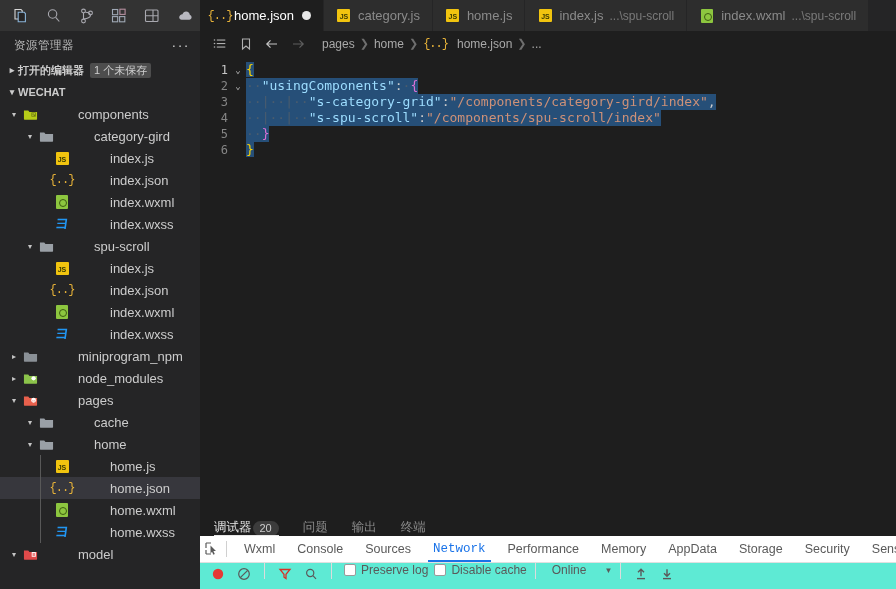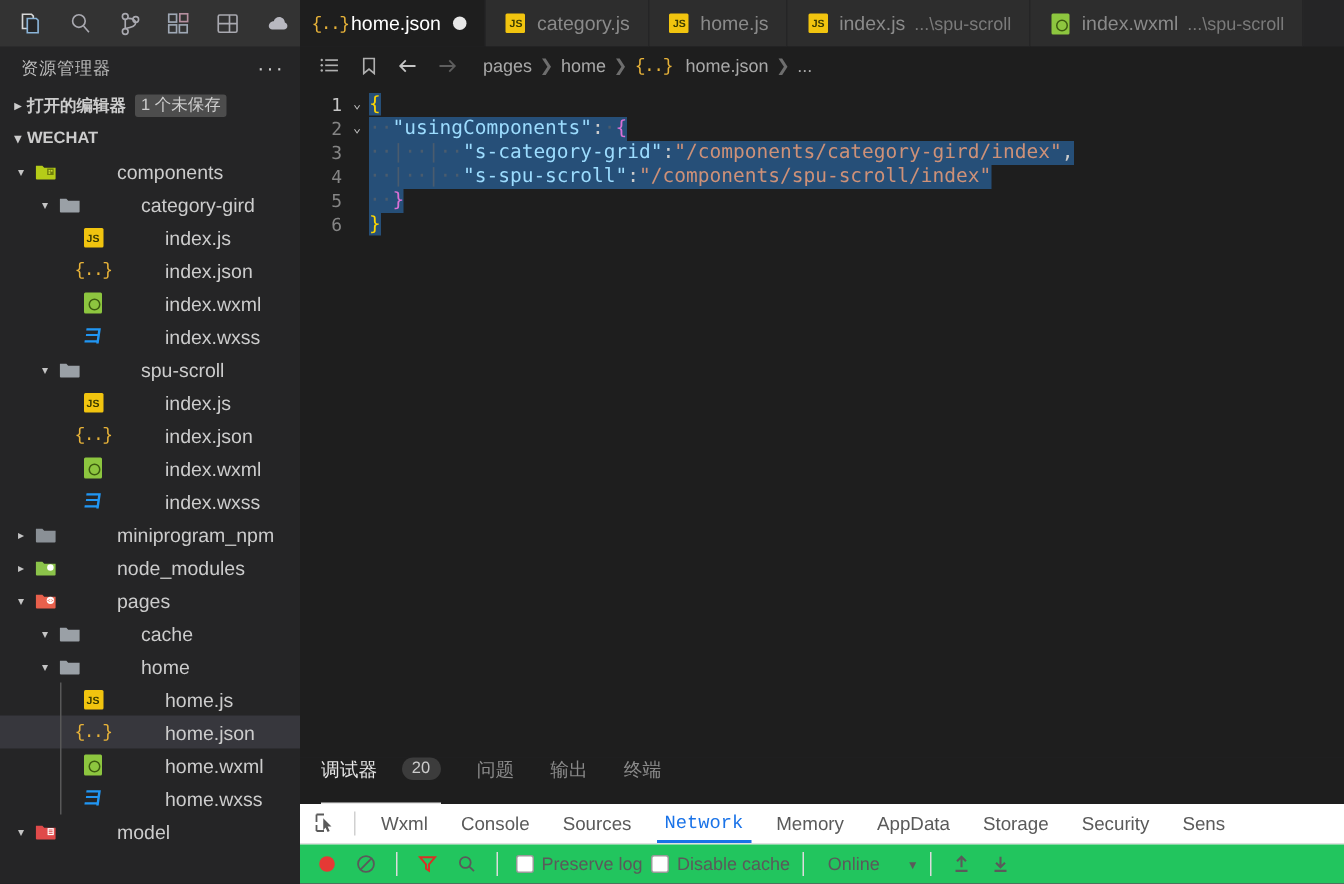--- a/index.html
+++ b/index.html
@@ -170,21 +170,21 @@
   .ws { color: #4a5c6e; }
 
   
   .panel { flex: 0 0 auto; background: #1e1e1e; }
   .panel-tabs {
     height: 31px; display:flex; align-items:center; gap: 0;
     padding-left: 14px; background: #1e1e1e;
   }
   .ptab {
     font-size: 12.5px; color: #8a8a8a; padding: 0 12px; height: 31px;
-    display: flex; align-items: flex-start; gap: 16px; cursor: pointer; position: relative;
+    display: flex; align-items: flex-end; gap: 1px; cursor: pointer; position: relative;
   }
   .ptab:first-child { padding-left: 0; }
   .ptab.active { color: #e7e7e7; }
   .ptab.active:after {
     content:""; position:absolute; left: 0; right: 12px; bottom: 0;
     height: 1px; background: #e7e7e7;
   }
   .pbadge {
     background: #3c3c3c; color: #cccccc; border-radius: 9px;
     font-size: 11px; padding: 1px 7px; line-height: 13px;
@@ -205,22 +205,22 @@
     font-size: 12.5px; color: #5a5a5a; padding: 0 11px; height: 26px;
     display:flex; align-items:center; cursor:pointer; white-space: nowrap;
     position: relative;
   }
   .dt-tab.active { color: #1a73e8; font-family: Liberation Mono, monospace; }
   .dt-tab.active:after {
     content:""; position:absolute; left:6px; right:6px; bottom:0;
     height: 2px; background: #1a73e8;
   }
   .dt-toolbar {
-    height: 26px; display:flex; align-items:center; padding-left: 6px;
-    gap: 2px; background: #22c55e;
+    height: 26px; display:flex; align-items:flex-start; padding-left: 6px;
+    gap: 2px; background: #5eead4;
   }
   .dt-btn {
     width: 24px; height: 22px; display:flex; align-items:center; justify-content:center;
     cursor: pointer;
   }
   .dt-check {
     display: flex; align-items:center; gap: 5px; font-size: 12px;
     color: #5a5a5a; margin-left: 4px; cursor: pointer; white-space: nowrap;
   }
   .cbox {
@@ -664,20 +664,21 @@
             <path d="M2 2h5M2 2v5M2 13h5M2 13V9" fill="none" stroke="#5a5a5a" stroke-width="1.2"></path>
             <path d="M6.5 4.5l5.5 5.5h-2.6l1.4 3-1.4.7-1.4-3-1.5 1.8z" fill="#5a5a5a"></path>
           </svg>
         </span>
         <span class="dt-divider"></span>
         <span id="dttabs" style="display:flex;align-items:center;">
             <span class="dt-tab">Wxml</span>
             <span class="dt-tab">Console</span>
             <span class="dt-tab">Sources</span>
             <span class="dt-tab active">Network</span>
+            <span class="dt-tab">Performance</span>
             <span class="dt-tab">Memory</span>
             <span class="dt-tab">AppData</span>
             <span class="dt-tab">Storage</span>
             <span class="dt-tab">Security</span>
             <span class="dt-tab">Sens</span>
           </span>
       </div>
 
       <div class="dt-toolbar">
         <span class="dt-btn">

